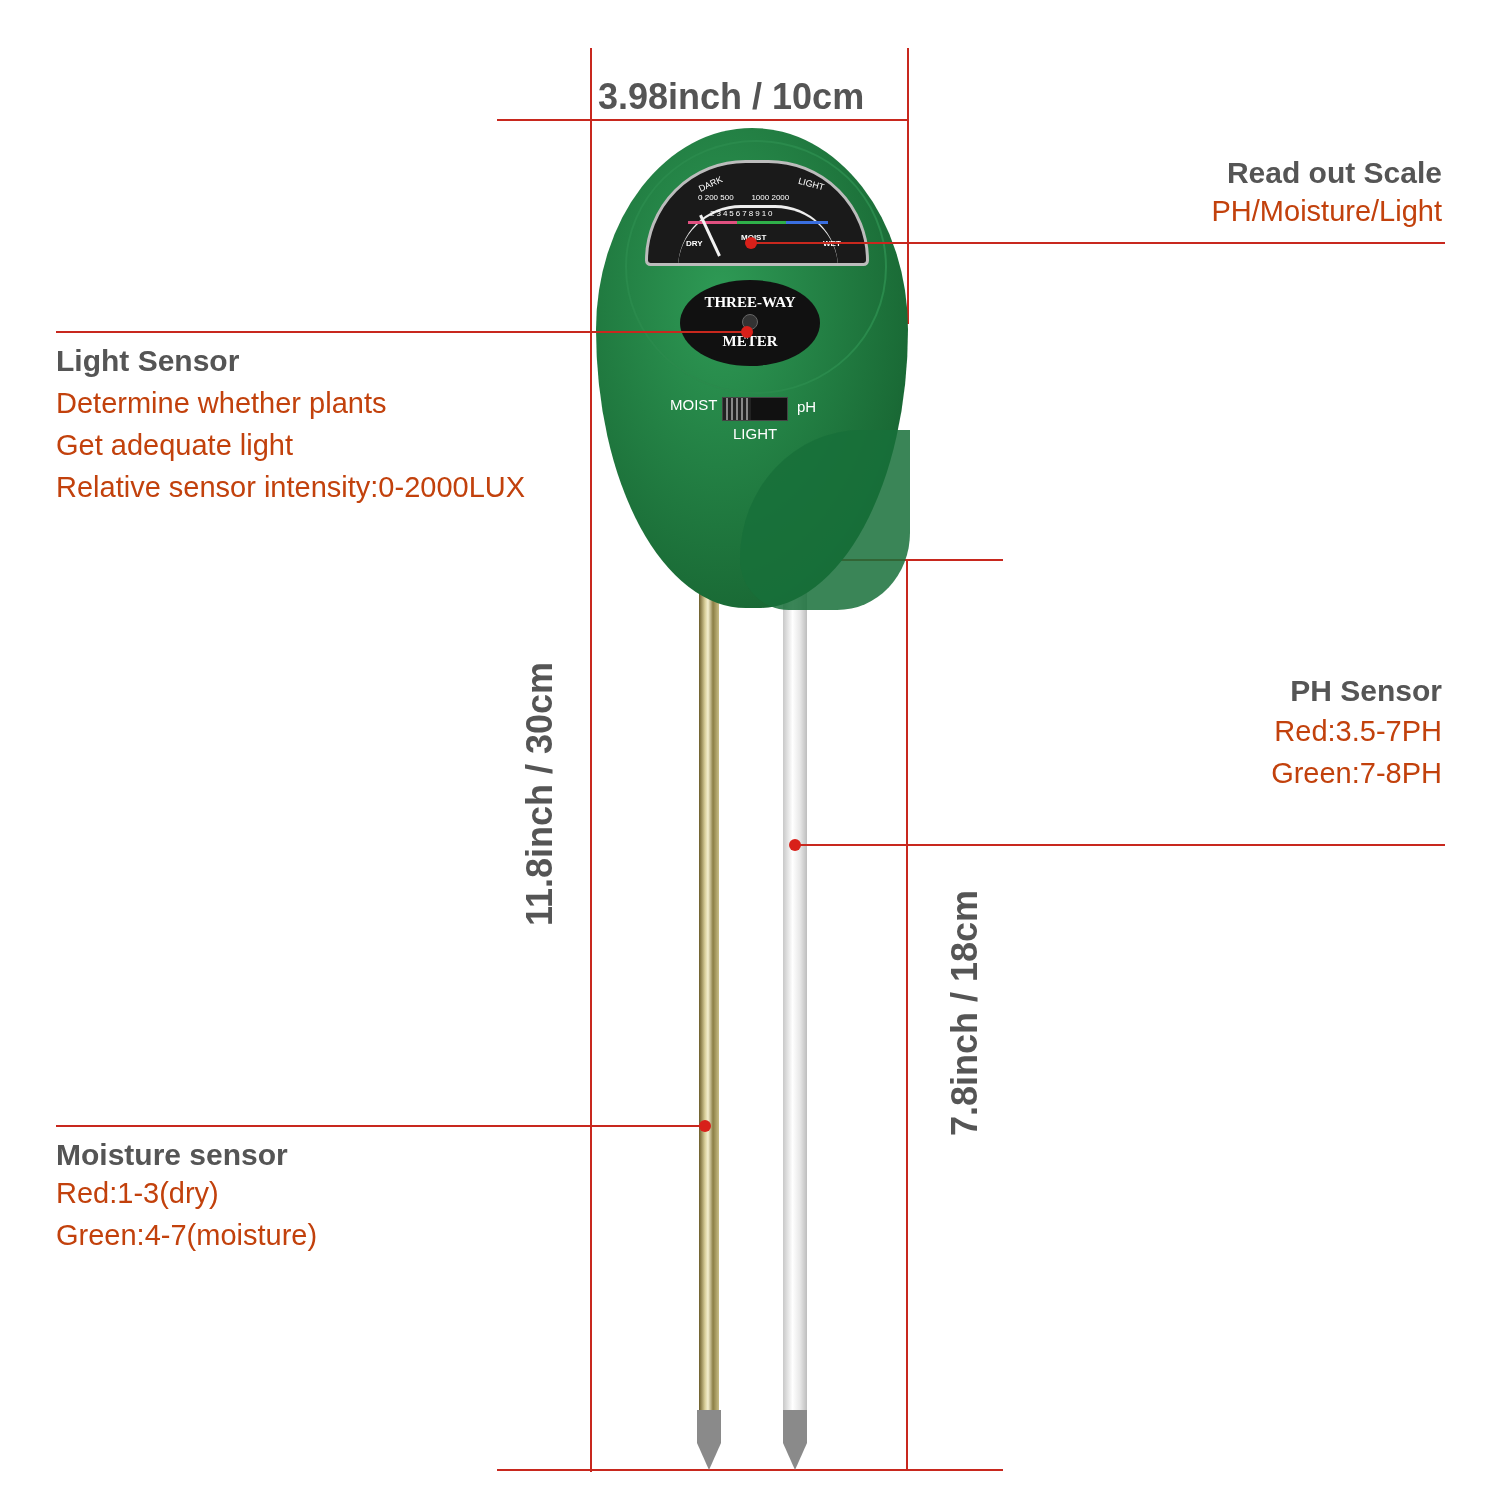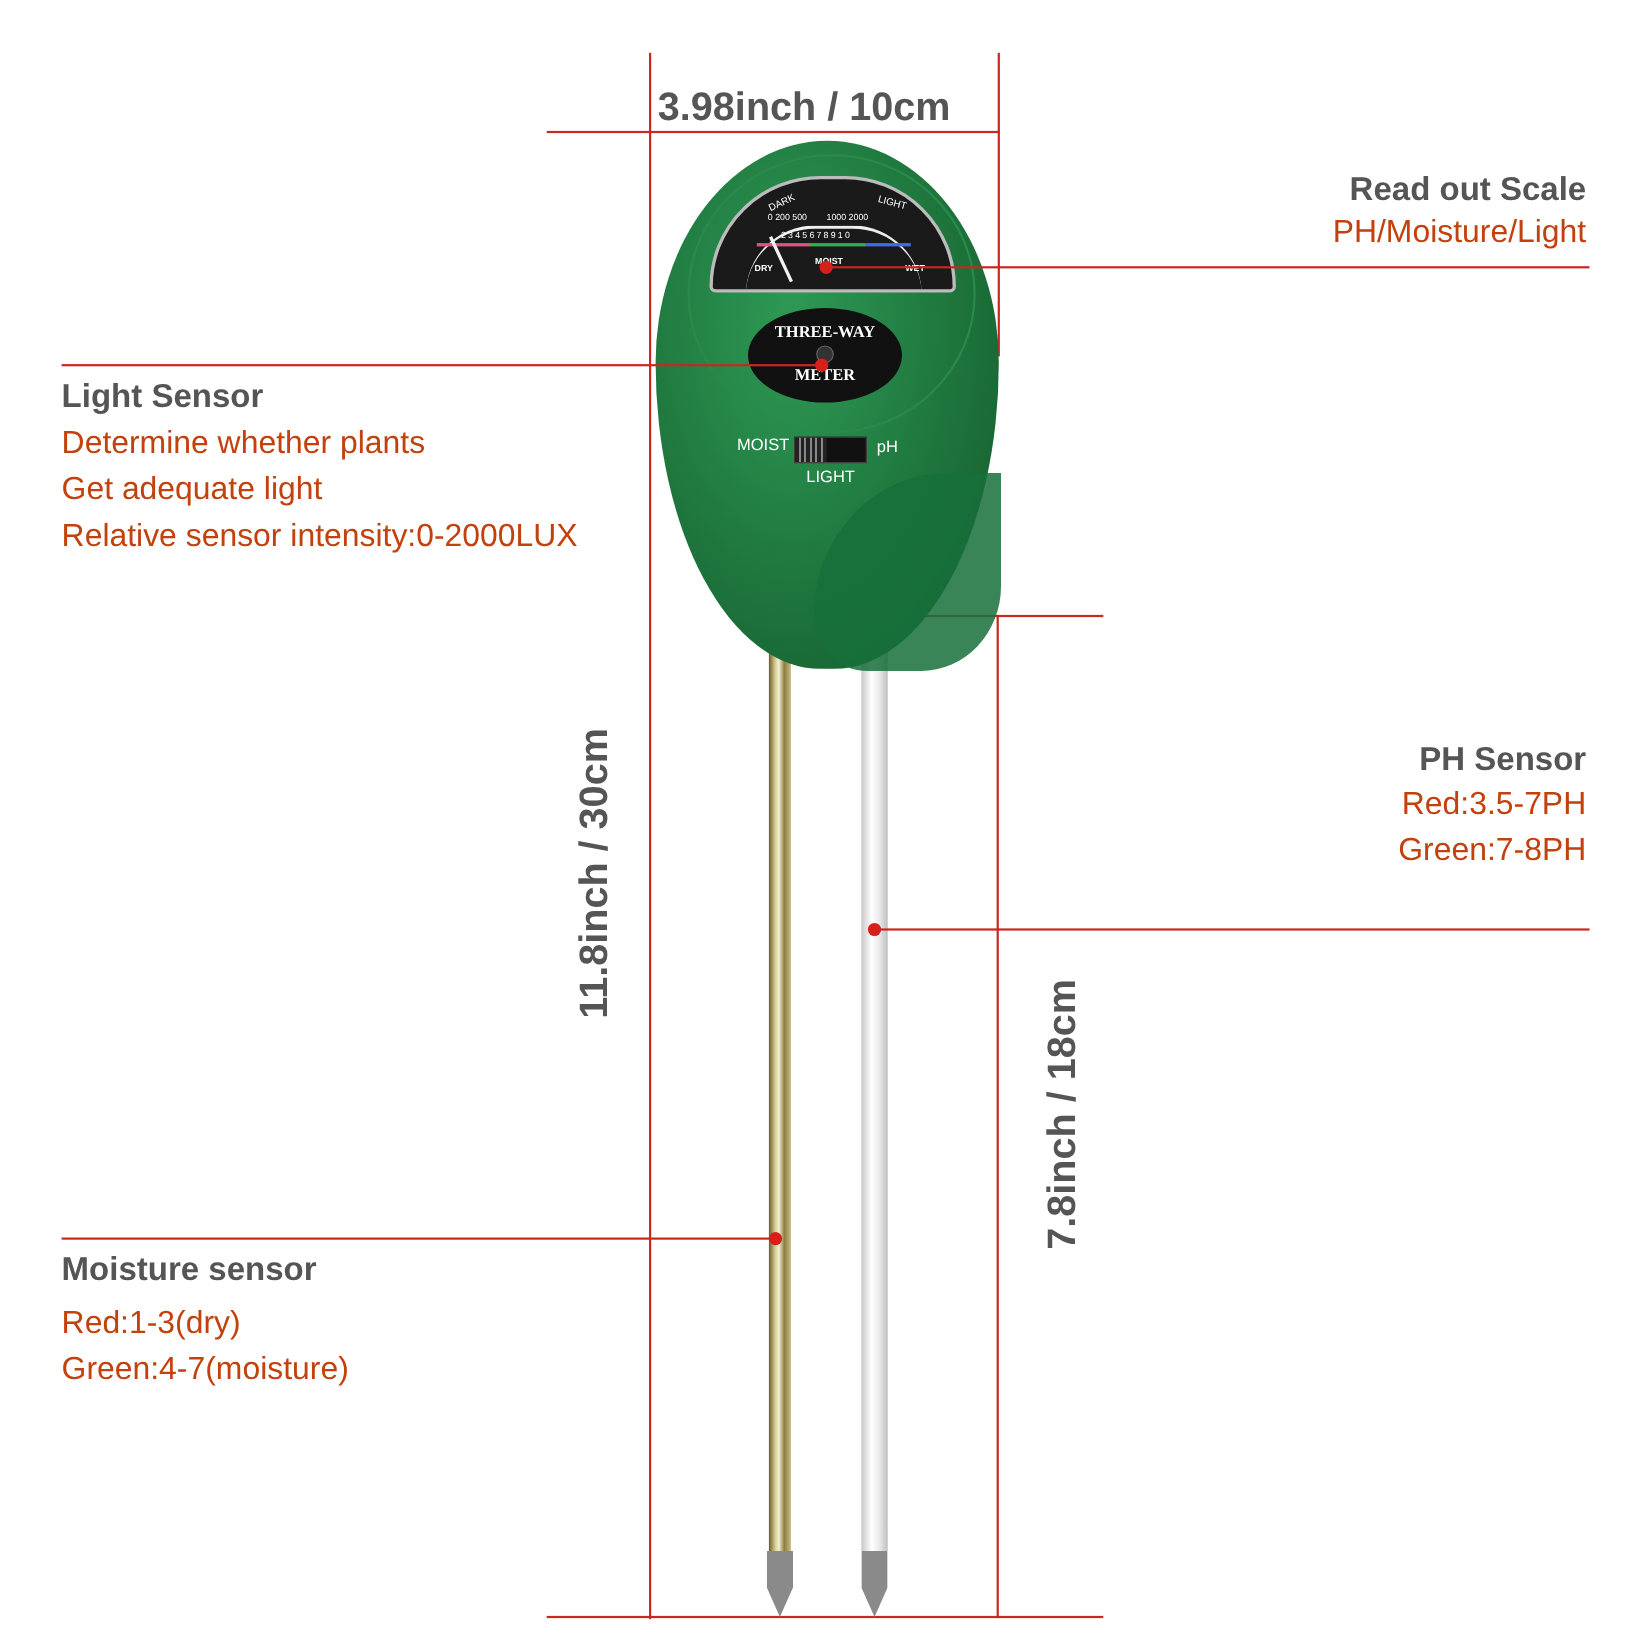--- a/index.html
+++ b/index.html
@@ -97,16 +97,16 @@
 <div class="dot" style="left:789px; top:839px;"></div>
 <div class="abs" style="right:58px; top:674px; text-align:right;">
   <div class="title" style="margin-bottom:2px;">PH Sensor</div>
   <div class="body-text">Red:3.5-7PH</div>
   <div class="body-text">Green:7-8PH</div>
 </div>
 
 <div class="hline" style="left:56px; top:1125px; width:650px;"></div>
 <div class="dot" style="left:699px; top:1120px;"></div>
 <div class="abs" style="left:56px; top:1138px;">
-  <div class="title" style="margin-bottom:10px;">Moisture sensor</div>
+  <div class="title" style="margin-bottom:0;">Moisture sensor</div>
   <div class="body-text">Red:1-3(dry)</div>
   <div class="body-text">Green:4-7(moisture)</div>
 </div>
 
 </body></html>

